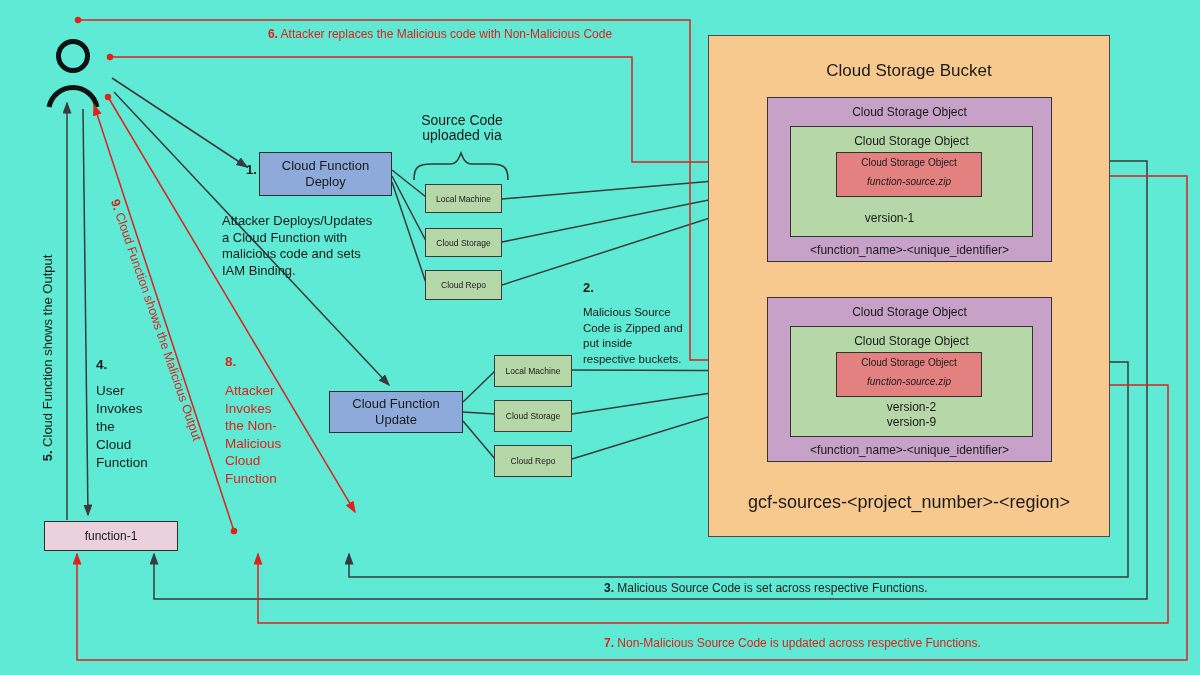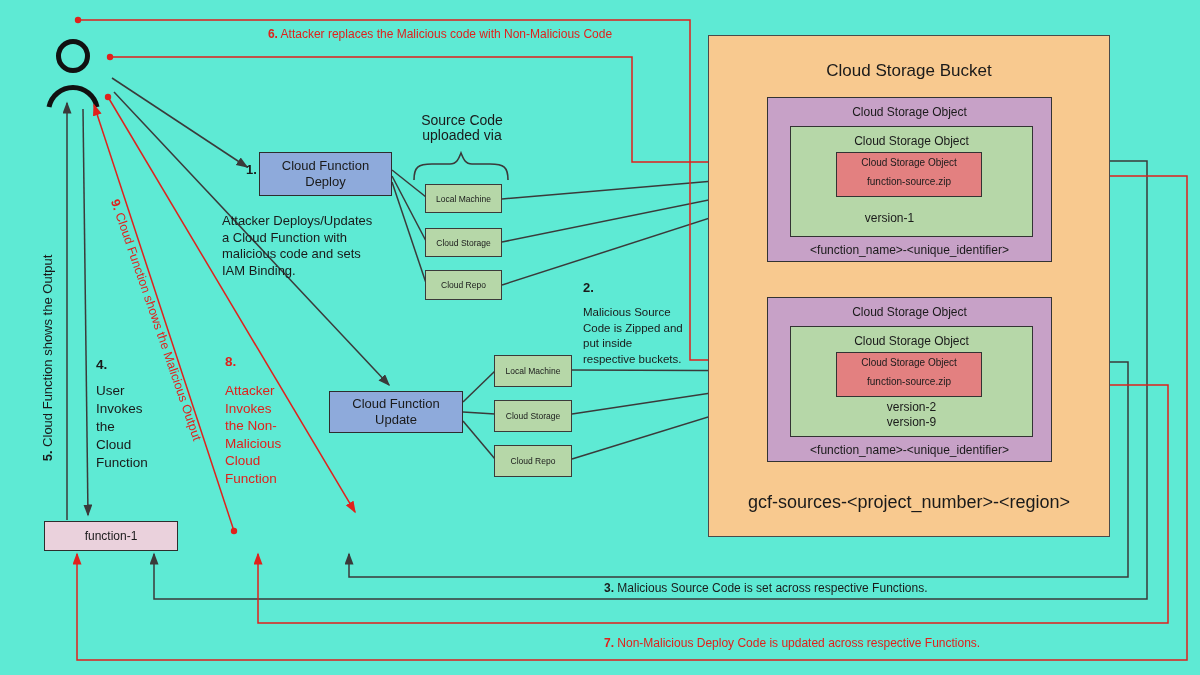--- a/index.html
+++ b/index.html
@@ -11,21 +11,21 @@
        justify-content:center;text-align:center;box-sizing:border-box;}
   .blue{background:#8eaadb;font-size:13px;line-height:16px;white-space:pre-line;}
   .greenbox{background:#b6d7a8;border:1.2px solid #3a3a3a;font-size:8.5px;}
   .pinkbox{background:#ead1dc;font-size:12px;}
   .bucket{position:absolute;background:#f8c98f;border:1.5px solid #4a4a4a;box-sizing:border-box;}
   .purplebox{position:absolute;background:#c7a1c7;border:1.4px solid #333;box-sizing:border-box;}
   .greenobj{position:absolute;background:#b6d7a8;border:1.4px solid #333;box-sizing:border-box;}
   .roseobj{position:absolute;background:#e38080;border:1.4px solid #333;box-sizing:border-box;}
   .ctitle{text-align:center;font-size:12px;margin-top:7px;}
   .rosetitle{text-align:center;font-size:10px;margin-top:4px;}
-  .rosefile{text-align:center;font-size:10px;margin-top:8px;}
+  .rosefile{text-align:center;font-size:10px;margin-top:8px;font-style:italic;}
   .centerline{position:absolute;text-align:center;font-size:12px;}
   .preline{white-space:pre-line;}
   .num{font-weight:bold;font-size:13px;}
   .red{color:#e0211c;}
   .note{font-size:13px;line-height:16.5px;}
   .smallnote{font-size:11.5px;line-height:15.5px;}
   .botlabel{font-size:12px;}
   .rot{white-space:nowrap;text-align:center;}
 </style>
 </head>
@@ -178,16 +178,16 @@
     <span class="num" style="font-size:12.5px;">9.</span><span class="preline"> Cloud Function shows the Malicious Output</span>
   </div>
 
   <div class="box pinkbox" style="left:44px;top:521px;width:134px;height:30px;">function-1</div>
 
   <div class="abs botlabel" style="left:604px;top:581px;">
     <span class="num" style="font-size:12px;">3.</span><span class="preline"> Malicious Source Code is set across respective Functions.</span>
   </div>
 
   <div class="abs botlabel red" style="left:604px;top:636px;">
-    <span class="num" style="font-size:12px;">7.</span><span class="preline"> Non-Malicious Deploy Code is updated across respective Functions.</span>
+    <span class="num" style="font-size:12px;">7.</span><span class="preline"> Non-Malicious Source Code is updated across respective Functions.</span>
   </div>
 
 </div>
 
 </body></html>

